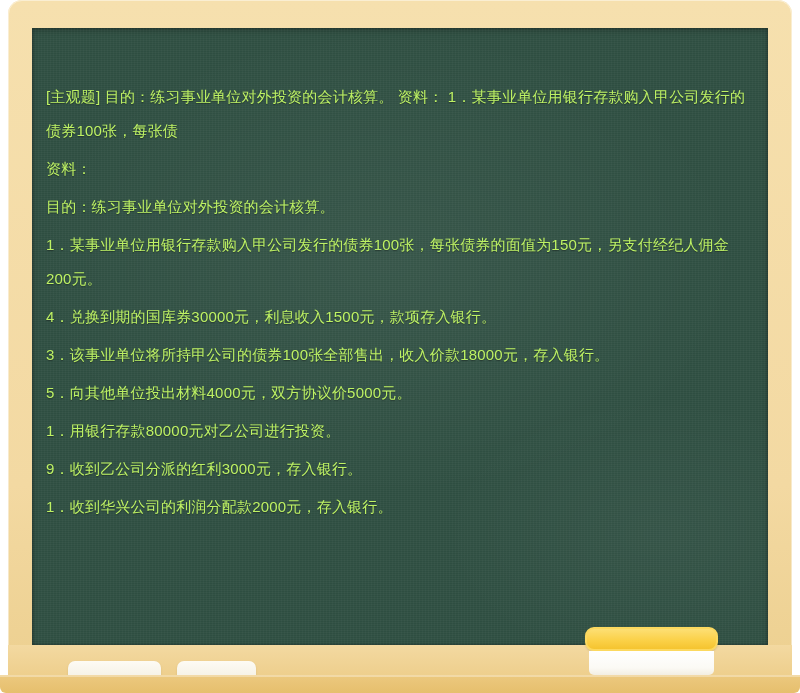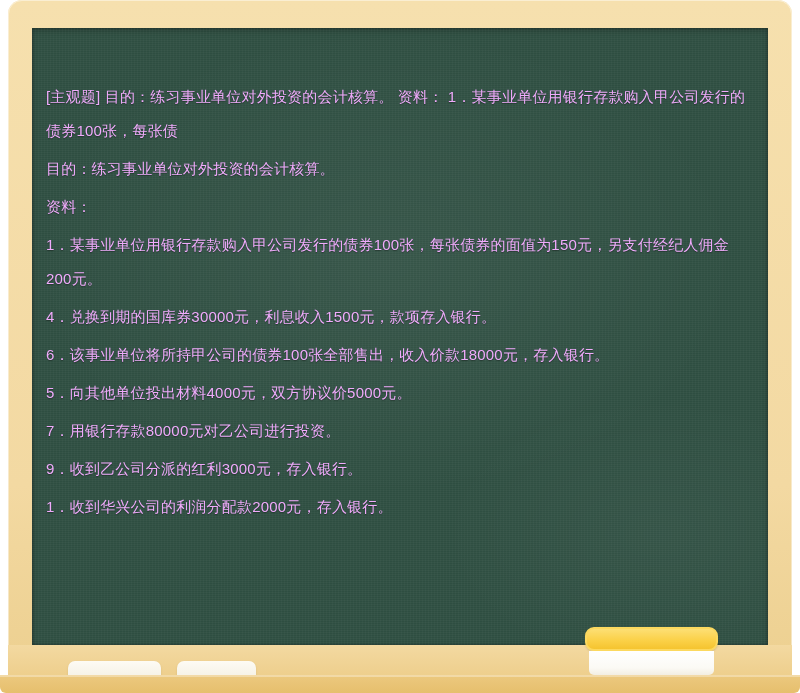--- a/index.html
+++ b/index.html
@@ -64,21 +64,21 @@
       radial-gradient(ellipse 40% 30% at 85% 82%, rgba(255,255,255,0.03) 0%, rgba(255,255,255,0.0) 75%);
     pointer-events: none;
   }
 
   
   #board-text {
     position: absolute;
     left: 14px;
     top: 52px;
     width: 708px;
-    color: #f0abfc;
+    color: #bef264;
     font-size: 15px;
     line-height: 34px;
     letter-spacing: 0.2px;
     text-shadow: 0 1px 1px rgba(0,0,0,0.35);
   }
   #board-text p {
     margin: 0 0 4px 0;
   }
 
   
@@ -156,27 +156,27 @@
 
 <div id="board-frame">
   <div id="frame-bevel"></div>
 </div>
 
 <div id="board-surface">
   <div id="board-texture"></div>
 
   <div id="board-text">
     <p>[主观题] 目的：练习事业单位对外投资的会计核算。 资料： 1．某事业单位用银行存款购入甲公司发行的债券100张，每张债</p>
+    <p>资料：</p>
     <p>目的：练习事业单位对外投资的会计核算。</p>
-    <p>资料：</p>
     <p>1．某事业单位用银行存款购入甲公司发行的债券100张，每张债券的面值为150元，另支付经纪人佣金200元。</p>
     <p>4．兑换到期的国库券30000元，利息收入1500元，款项存入银行。</p>
-    <p>6．该事业单位将所持甲公司的债券100张全部售出，收入价款18000元，存入银行。</p>
+    <p>3．该事业单位将所持甲公司的债券100张全部售出，收入价款18000元，存入银行。</p>
     <p>5．向其他单位投出材料4000元，双方协议价5000元。</p>
-    <p>7．用银行存款80000元对乙公司进行投资。</p>
+    <p>1．用银行存款80000元对乙公司进行投资。</p>
     <p>9．收到乙公司分派的红利3000元，存入银行。</p>
     <p>1．收到华兴公司的利润分配款2000元，存入银行。</p>
   </div>
 </div>
 
 <div id="board-ledge"></div>
 
 <div id="submit-button">
   <span class="hidden-label"></span>
 </div>

